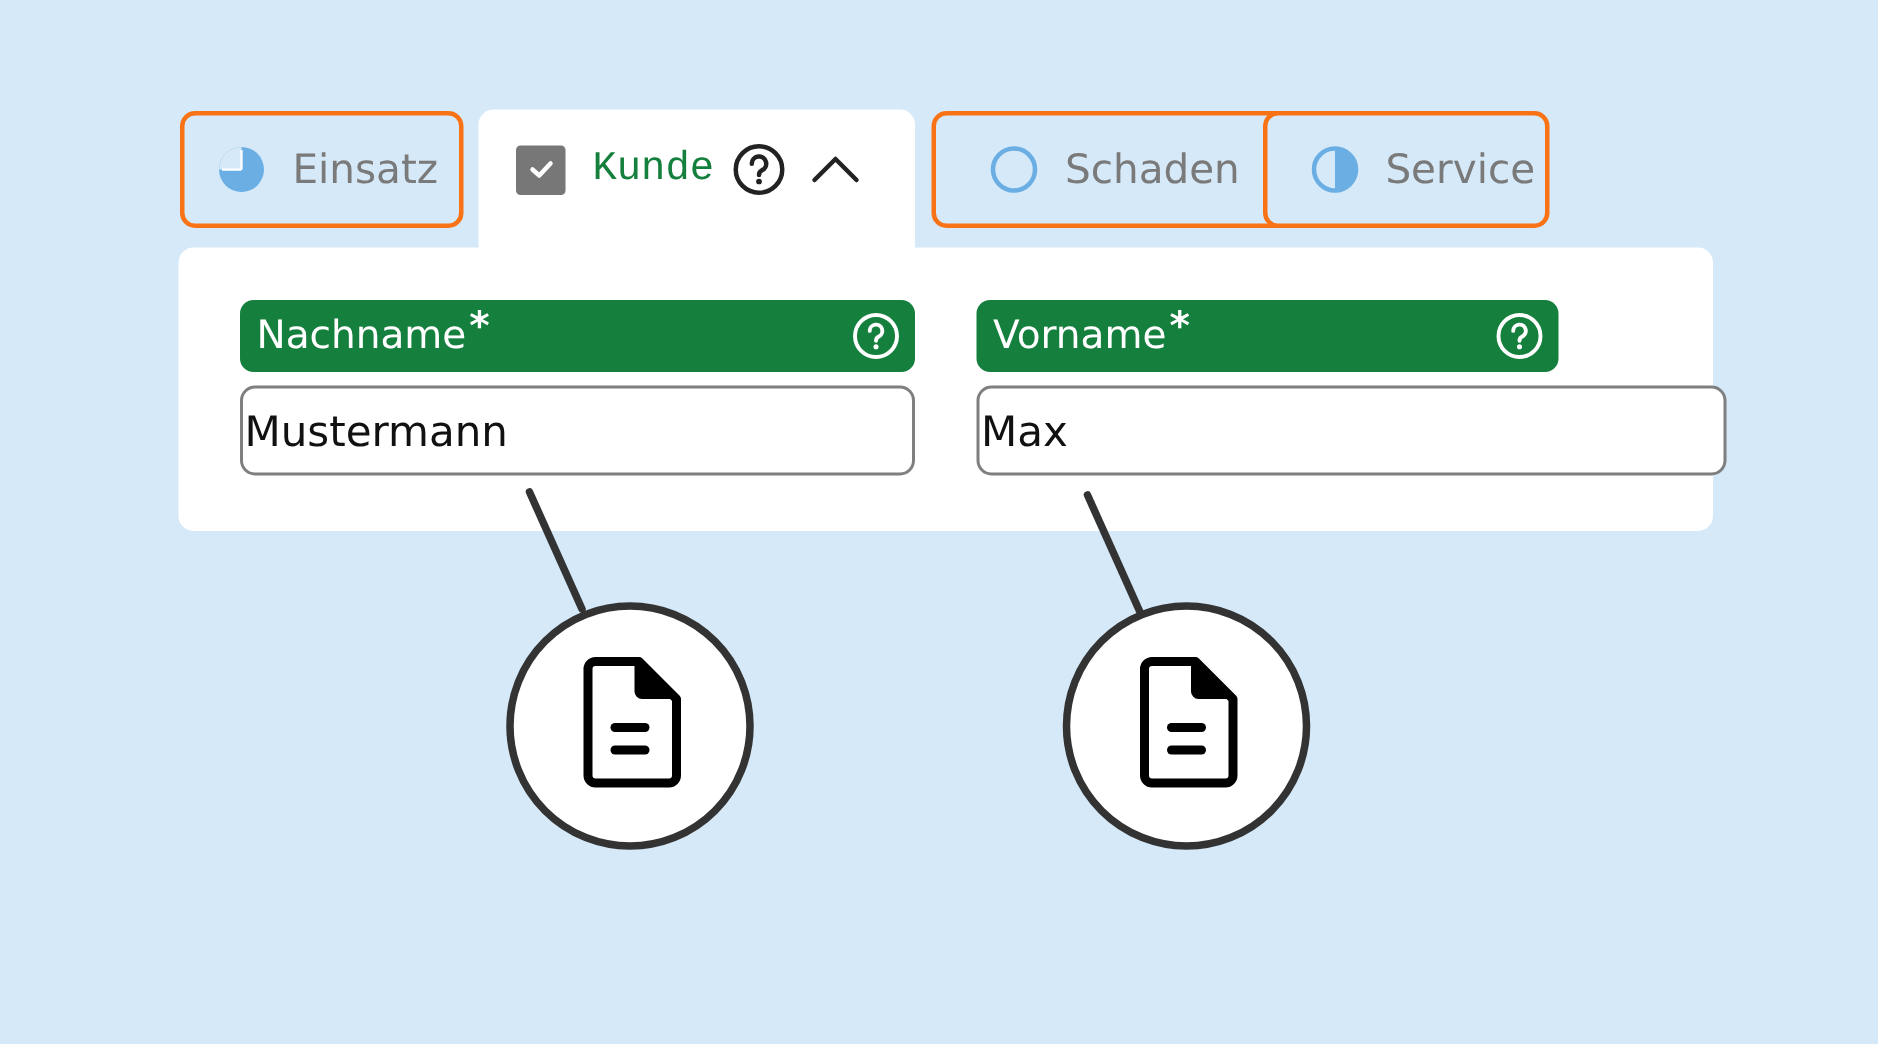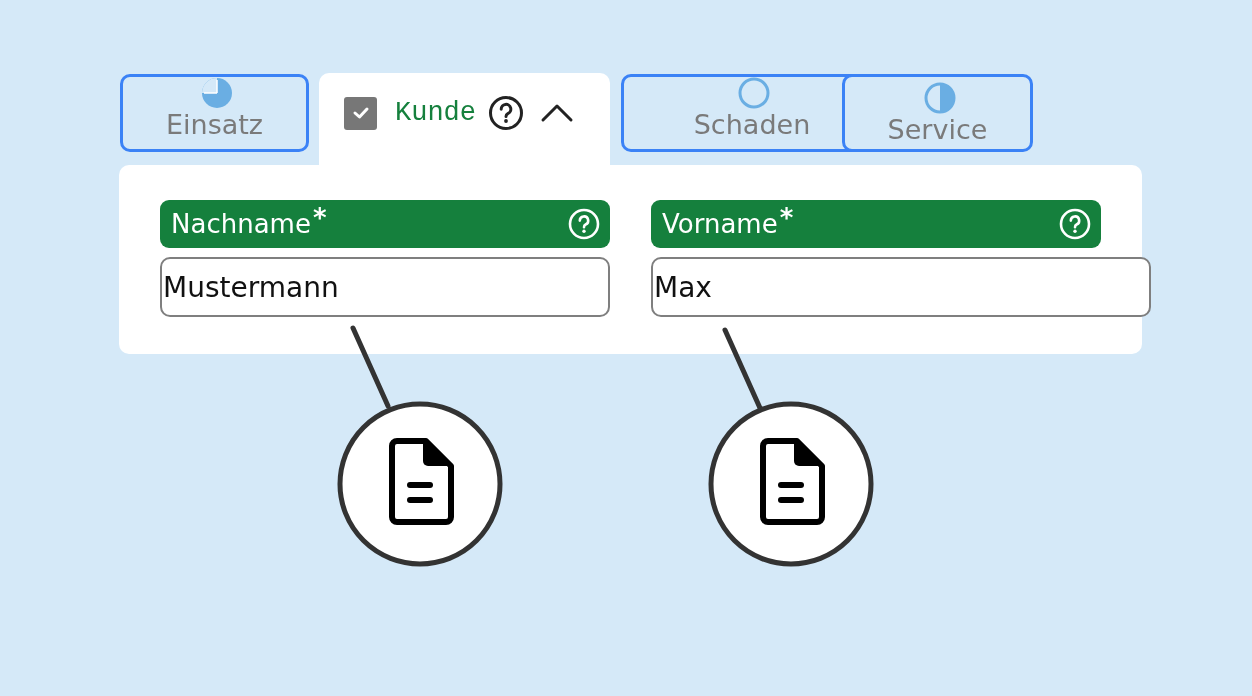--- a/index.html
+++ b/index.html
@@ -5,24 +5,24 @@
   html, body { margin:0; padding:0; }
   body {
     width:1252px; height:696px; overflow:hidden;
     background:#d5e9f8;
     font-family:"DejaVu Sans", "Liberation Sans", sans-serif;
     position:relative;
   }
   .tab {
     position:absolute; top:74px; height:78px;
     box-sizing:border-box;
-    border:3px solid #3b82f6; border-radius:10px;
+    border:3px solid #f97316; border-radius:10px;
     background:#d5e9f8;
     display:flex; align-items:center;
-    color:#7a7a7a; font-size:27px;flex-direction:column;
+    color:#7a7a7a; font-size:27px;
   }
   .tab .ico { width:32px; height:32px; margin-left:22px; margin-right:18px; flex:0 0 auto; }
   .tab-active {
     position:absolute; left:319px; top:73px; width:291px; height:100px;
     background:#ffffff; border-radius:10px 10px 0 0;
     display:flex; align-items:flex-start;
     color:#15803d; font-size:27px;font-family:Liberation Mono, monospace;
   }
   .tab-active .row { display:flex; align-items:center; height:80px; }
   .chk {
@@ -104,21 +104,21 @@
   <svg class="help" viewBox="0 0 32 32">
     <circle cx="16" cy="16" r="14" fill="none" stroke="#ffffff" stroke-width="2.6"></circle>
     <path d="M11.8 12.6 a4.2 4.2 0 1 1 5.8 3.9 c-1.2 0.6-1.6 1.3-1.6 2.7" fill="none" stroke="#ffffff" stroke-width="2.6" stroke-linecap="round"></path>
     <circle cx="16" cy="23.2" r="1.7" fill="#ffffff"></circle>
   </svg>
 </div>
 <div class="input" style="left:160px; top:257px; width:450px;">
   <span>Mustermann</span>
 </div>
 
-<div class="label-bar" style="left:651px; top:200px; width:450px;">
+<div class="label-bar" style="left:651px; top:200px; width:388px;">
   <span>Vorname</span>
     <span class="star">*</span>
   <svg class="help" viewBox="0 0 32 32">
     <circle cx="16" cy="16" r="14" fill="none" stroke="#ffffff" stroke-width="2.6"></circle>
     <path d="M11.8 12.6 a4.2 4.2 0 1 1 5.8 3.9 c-1.2 0.6-1.6 1.3-1.6 2.7" fill="none" stroke="#ffffff" stroke-width="2.6" stroke-linecap="round"></path>
     <circle cx="16" cy="23.2" r="1.7" fill="#ffffff"></circle>
   </svg>
 </div>
 <div class="input" style="left:651px; top:257px; width:500px;">
   <span>Max</span>

